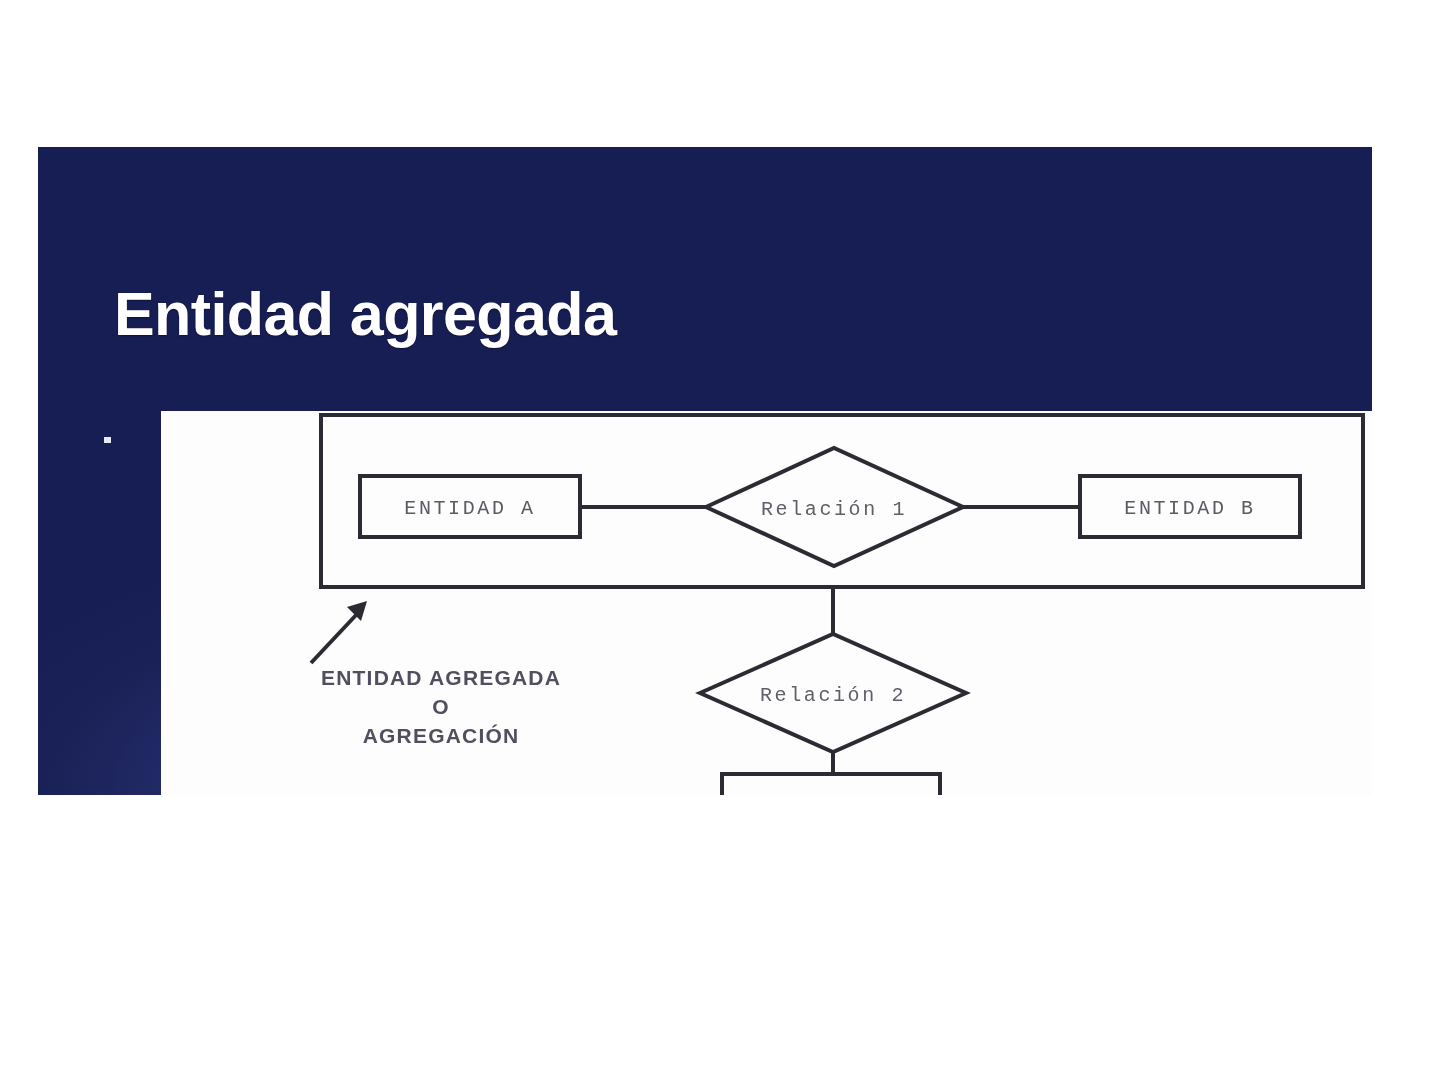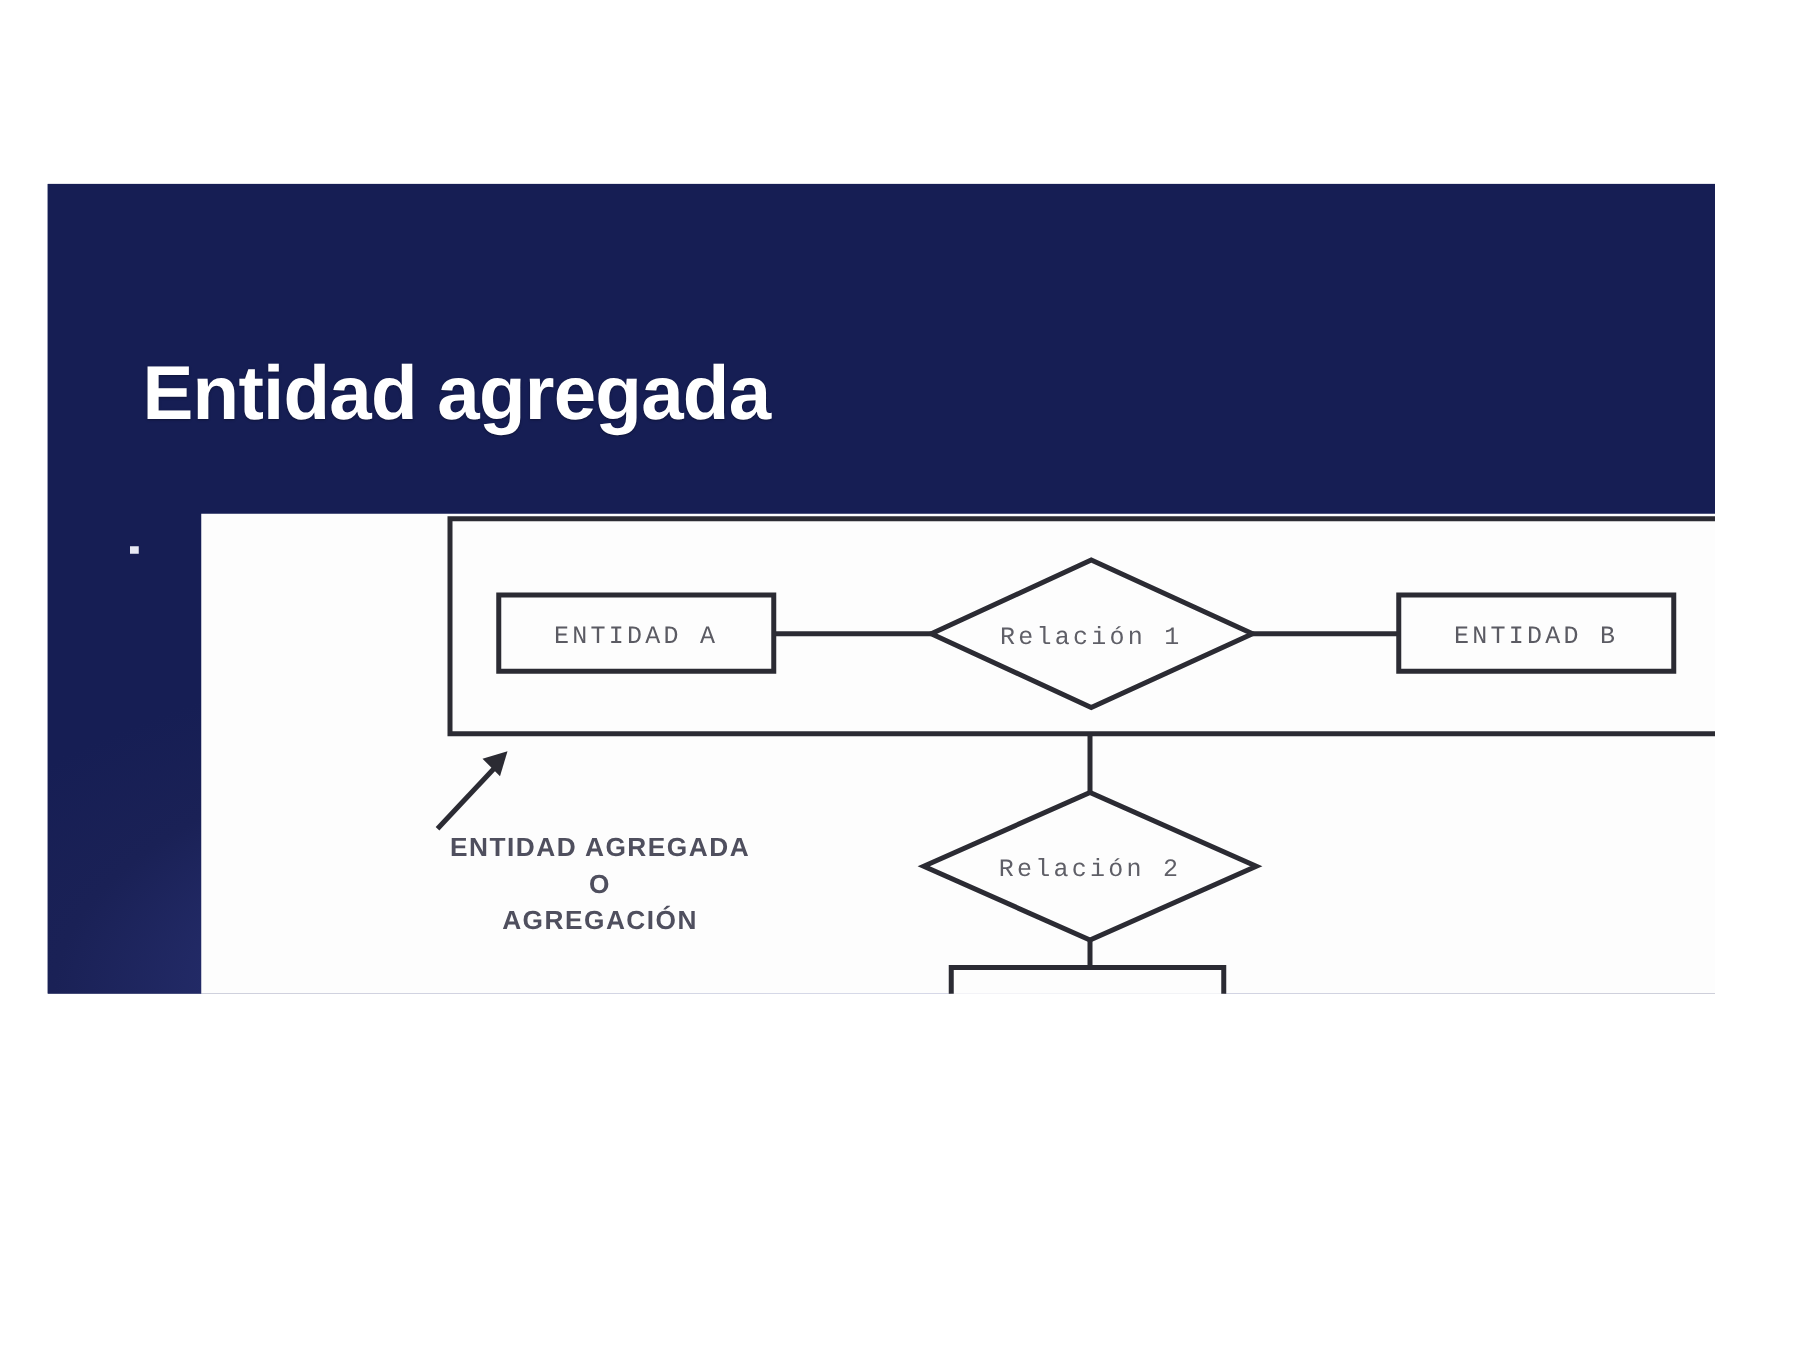--- a/index.html
+++ b/index.html
@@ -90,21 +90,20 @@
   
   #diagram-panel {
     position: absolute;
     left: 123px;
     top: 264px;
     width: 1224px;
     height: 434px;
     background: #fdfdfd;
     z-index: 2;
     overflow: hidden;
-    padding-left: 39px;
   }
   #diagram-svg {
     display: block;
     width: 1224px;
     height: 434px;
   }
 
   .er-box-text {
     font-family: "Liberation Mono", "DejaVu Sans Mono", monospace;
     font-size: 20px;

